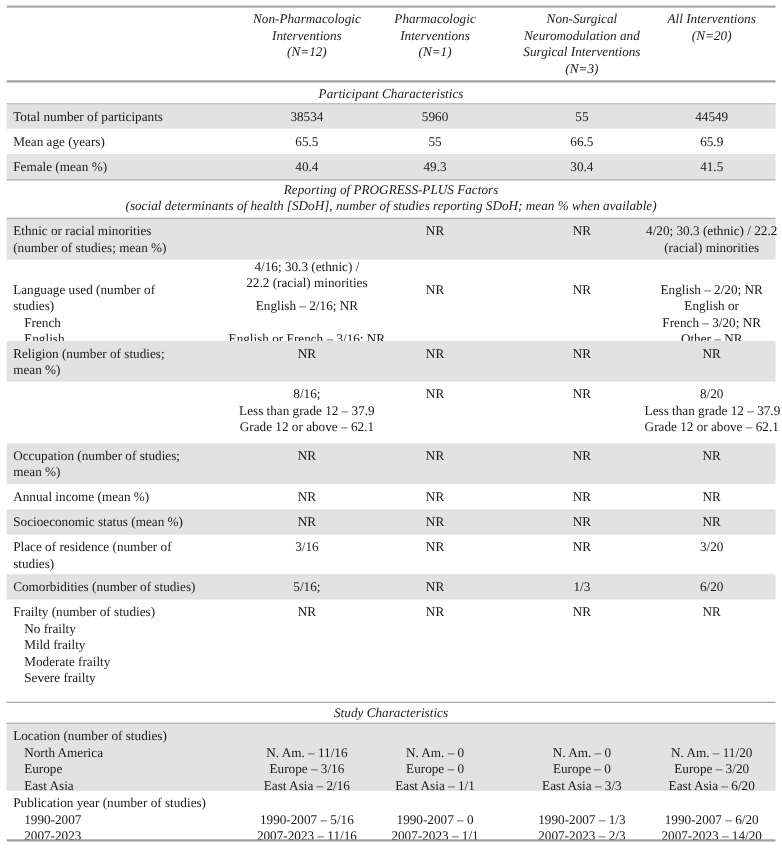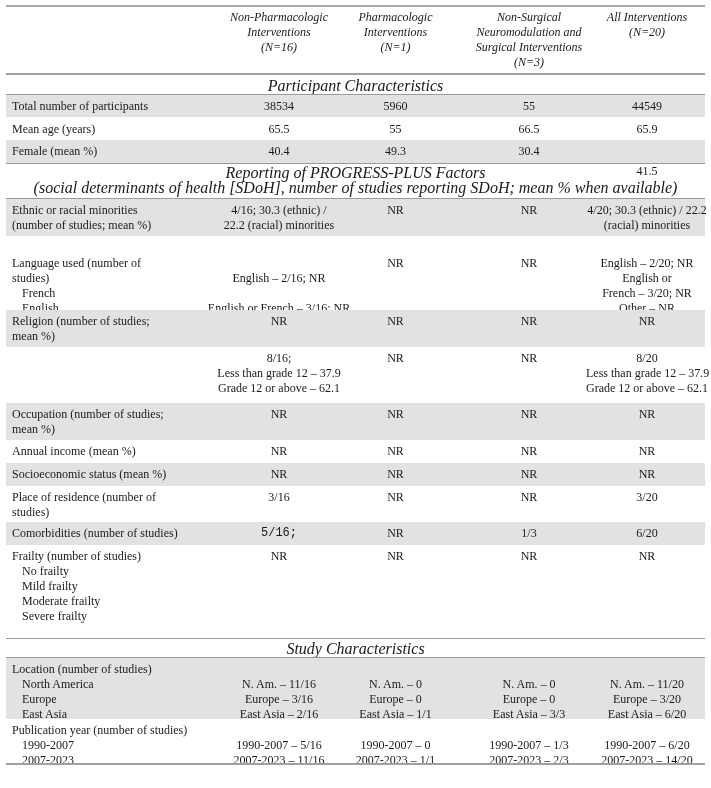--- a/index.html
+++ b/index.html
@@ -2,21 +2,21 @@
 <html><head>
 <meta charset="utf-8">
 <style>
   html, body { margin: 0; padding: 0; background: #ffffff; }
   body { width: 711px; height: 788px; overflow: hidden; font-family: "Liberation Serif", "DejaVu Serif", serif; color: #1a1a1a; font-size: 12px; }
   .topline { position: absolute; left: 6px; width: 699px; top: 5px; height: 2px; background: #a8a8a8; }
   .hdr { position: absolute; left: 6px; width: 699px; top: 7px; height: 83px; }
   .hdr .hc { position: absolute; top: 3px; text-align: center; font-style: italic; line-height: 15px; font-size: 12px; }
   .rule { position: absolute; left: 6px; width: 699px; height: 1px; background: #9a9a9a; }
   .rule.thick { height: 2px; background: #a0a0a0; }
-  .section { position: absolute; left: 6px; width: 699px; text-align: center; font-style: italic; font-size: 16px; line-height: 15px; }
+  .section { position: absolute; left: 6px; width: 699px; text-align: center; font-style: italic; font-size: 12px; line-height: 15px; }
   .row { position: absolute; left: 6px; width: 699px; }
   .row.shade { background: #e2e2e2; }
   .cell { position: absolute; top: 4px; line-height: 15px; font-size: 12px; }
   .c0 { left: 6px; width: 200px; text-align: left; }
   .c1 { left: 178px; width: 190px; text-align: center; }
   .c2 { left: 342px; width: 95px; text-align: center; }
   .c3 { left: 463px; width: 120px; text-align: center; }
   .c4 { left: 580px; width: 122px; text-align: center; }
   .sub { padding-left: 10px; display: block; }
   .line { display: block; white-space: nowrap; }
@@ -24,21 +24,21 @@
 </head>
 <body>
 
 <div id="table-root">
   <div class="topline"></div>
 
   <div class="hdr">
     <div class="hc" style="left:178px;width:190px;">
       <span class="line">Non-Pharmacologic</span>
       <span class="line">Interventions</span>
-      <span class="line">(N=16)</span>
+      <span class="line">(N=12)</span>
     </div>
     <div class="hc" style="left:342px;width:95px;">
       <span class="line">Pharmacologic</span>
       <span class="line">Interventions</span>
       <span class="line">(N=1)</span>
     </div>
     <div class="hc" style="left:455px;width:136px;">
       <span class="line">Non-Surgical</span>
       <span class="line">Neuromodulation and</span>
       <span class="line">Surgical Interventions</span>
@@ -96,40 +96,40 @@
         <div class="cell c1">
           <span class="line" style="min-height: 15px;">40.4</span>
         </div>
         <div class="cell c2">
           <span class="line" style="min-height: 15px;">49.3</span>
         </div>
         <div class="cell c3">
           <span class="line" style="min-height: 15px;">30.4</span>
         </div>
         <div class="cell c4">
-          <span class="line" style="min-height: 15px; margin-top: 20px;">41.5</span>
+          <span class="line" style="min-height: 15px;">41.5</span>
         </div>
       </div>
       <div class="rule" style="top: 163px;"></div>
     </div>
 
   <div class="section" style="top:165px;">
     <span class="line">Reporting of PROGRESS-PLUS Factors</span>
     <span class="line">(social determinants of health [SDoH], number of studies reporting SDoH; mean % when available)</span>
   </div>
   <div class="rule" style="top:198px;"></div>
 
   <div id="progress-rows">
       <div class="row shade" style="top: 199px; height: 37px;">
         <div class="cell c0">
           <span class="line">Ethnic or racial minorities</span>
           <span class="line">(number of studies; mean %)</span>
         </div>
         <div class="cell c1">
-          <span class="line" style="min-height: 15px;">4/16; 30.3 (ethnic) /</span>
+          <span class="line" style="min-height: 15px; margin-top: 32px;">4/16; 30.3 (ethnic) /</span>
           <span class="line" style="min-height: 15px;">22.2 (racial) minorities</span>
         </div>
         <div class="cell c2">
           <span class="line" style="min-height: 15px;">NR</span>
         </div>
         <div class="cell c3">
           <span class="line" style="min-height: 15px;">NR</span>
         </div>
         <div class="cell c4">
           <span class="line" style="min-height: 15px;">4/20; 30.3 (ethnic) / 22.2</span>
@@ -268,21 +268,21 @@
         </div>
         <div class="cell c4">
           <span class="line" style="min-height: 15px;">3/20</span>
         </div>
       </div>
       <div class="row shade" style="top: 522px; height: 23px;">
         <div class="cell c0">
           <span class="line">Comorbidities (number of studies)</span>
         </div>
         <div class="cell c1">
-          <span class="line" style="min-height: 15px; font-family: Liberation Mono, monospace;">5/16;</span>
+          <span class="line" style="min-height: 15px;">5/16;</span>
         </div>
         <div class="cell c2">
           <span class="line" style="min-height: 15px;">NR</span>
         </div>
         <div class="cell c3">
           <span class="line" style="min-height: 15px;">1/3</span>
         </div>
         <div class="cell c4">
           <span class="line" style="min-height: 15px;">6/20</span>
         </div>

